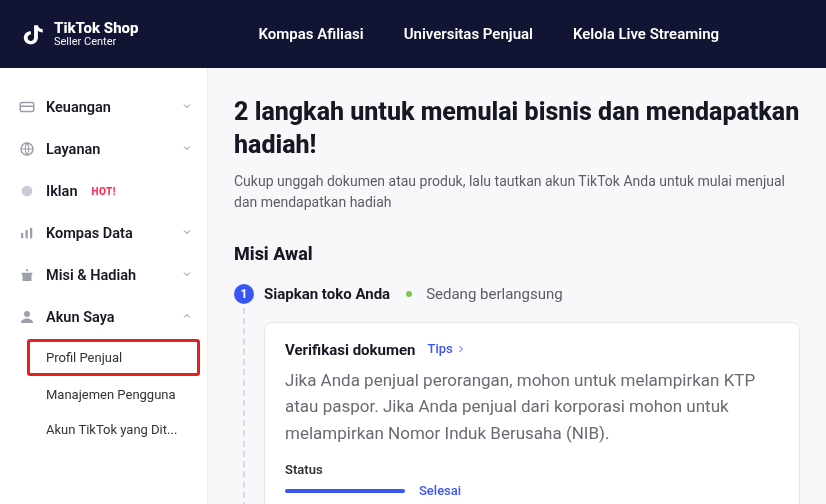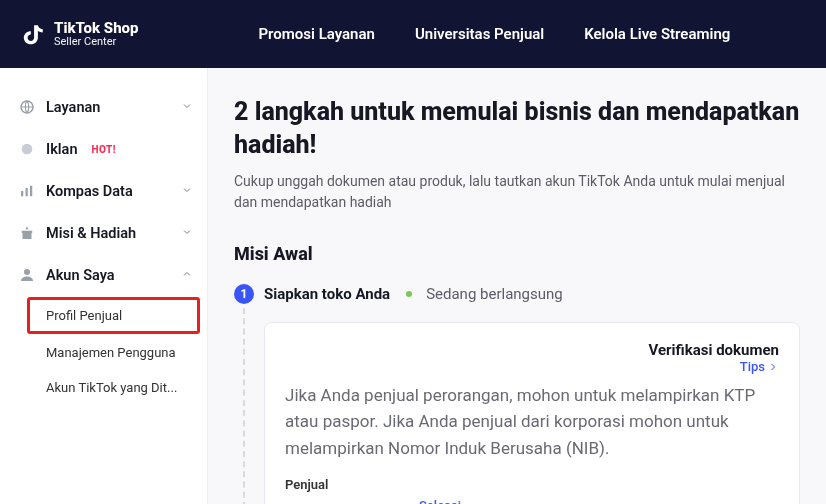--- a/index.html
+++ b/index.html
@@ -27,21 +27,21 @@
   .page-sub { font-size: 14px; color: #5c5c66; line-height: 1.5; margin-bottom: 30px; }
   .section-title { font-size: 18px; font-weight: 800; color: #161823; margin-bottom: 20px; }
   .step-row { display: flex; align-items: center; gap: 10px; font-size: 15px; margin-bottom: 18px; position: relative; }
   .step-badge { width: 20px; height: 20px; border-radius: 50%; background: #3955f6; color: #fff; font-weight: 700; font-size: 12px; display: flex; align-items: center; justify-content: center; }
   .step-title { font-weight: 700; }
   .dot { width: 6px; height: 6px; border-radius: 50%; background: #7cc74f; display: inline-block; margin: 0 4px 0 6px; }
   .step-status { color: #5c5c66; font-weight: 400; }
   .vline { position: absolute; left: 9px; top: 24px; width: 0; height: 200px; border-left: 2px dashed #d9d9e0; }
 
   .card { margin-left: 30px; border: 1px solid #e7e7ee; border-radius: 8px; background: #fff; padding: 18px 20px 14px 20px; }
-  .card-head { display: flex; align-items: flex-end; gap: 0; font-size: 15px; font-weight: 700; margin-bottom: 8px; flex-direction: column; }
+  .card-head { display: flex; align-items: flex-start; gap: 12px; font-size: 15px; font-weight: 700; margin-bottom: 8px; }
   .tips { color: #3955f6; font-weight: 500; font-size: 13px; display: inline-flex; align-items: center; gap: 2px; cursor: pointer; }
   .card-desc { font-size: 17px; color: #6a6a74; line-height: 1.55; margin-bottom: 16px; }
   .status-label { font-size: 13px; color: #333; font-weight: 600; margin-bottom: 6px; }
   .progress-row { display: flex; align-items: center; gap: 14px; }
   .progress-bar { width: 120px; height: 4px; border-radius: 2px; background: #3955f6; }
   .progress-text { color: #3955f6; font-size: 13px; font-weight: 500; }
 
   
   .chev svg { width: 12px; height: 12px; }
 </style>
@@ -52,29 +52,41 @@
   <div class="brand">
     <svg viewBox="0 0 48 48">
         <path d="M33 8c1 4 4 7 9 7v6c-3 0-7-1-9-3v13c0 7-6 12-13 12S7 38 7 31s6-12 13-12v6c-3 0-6 3-6 6s3 6 6 6 6-3 6-6V8h7z" fill="#fff"></path>
       </svg>
     <div class="brand-text">
       <span class="line1">TikTok Shop</span>
       <span class="line2">Seller Center</span>
     </div>
   </div>
   <div class="topnav">
-    <a>Promosi Layanan</a>
+    <a>Kompas Afiliasi</a>
     <a>Universitas Penjual</a>
     <a>Kelola Live Streaming</a>
   </div>
 </div>
 
 <div class="layout">
   <div class="sidebar">
 
+    <div class="side-item">
+      <span class="ico">
+          <svg viewBox="0 0 24 24" width="18" height="18">
+            <rect x="3" y="6" width="18" height="12" rx="2" fill="none" stroke="#9aa0aa" stroke-width="2"></rect>
+            <rect x="3" y="10" width="18" height="2" fill="#9aa0aa"></rect>
+          </svg>
+        </span>
+      <span>Keuangan</span>
+      <span class="chev"><svg viewBox="0 0 24 24">
+            <path d="M6 9l6 6 6-6" fill="none" stroke="#808089" stroke-width="2"></path>
+          </svg></span>
+    </div>
 
     <div class="side-item">
       <span class="ico">
           <svg viewBox="0 0 24 24" width="18" height="18">
             <circle cx="12" cy="12" r="8" fill="none" stroke="#9aa0aa" stroke-width="2"></circle>
             <path d="M4 12h16M12 4c3 3 3 13 0 16M12 4c-3 3-3 13 0 16" fill="none" stroke="#9aa0aa" stroke-width="1.5"></path>
           </svg>
         </span>
       <span>Layanan</span>
       <span class="chev"><svg viewBox="0 0 24 24">
@@ -160,20 +172,20 @@
       <div class="card-head">
         <span>Verifikasi dokumen</span>
         <span class="tips">
           <span>Tips</span>
           <svg viewBox="0 0 24 24" width="12" height="12">
               <path d="M9 6l6 6-6 6" fill="none" stroke="#3955f6" stroke-width="2"></path>
             </svg>
         </span>
       </div>
       <p class="card-desc">Jika Anda penjual perorangan, mohon untuk melampirkan KTP atau paspor. Jika Anda penjual dari korporasi mohon untuk melampirkan Nomor Induk Berusaha (NIB).</p>
-      <div class="status-label">Penjual</div>
+      <div class="status-label">Status</div>
       <div class="progress-row">
         <div class="progress-bar"></div>
         <span class="progress-text">Selesai</span>
       </div>
     </div>
   </div>
 </div>
 
 </body></html>

